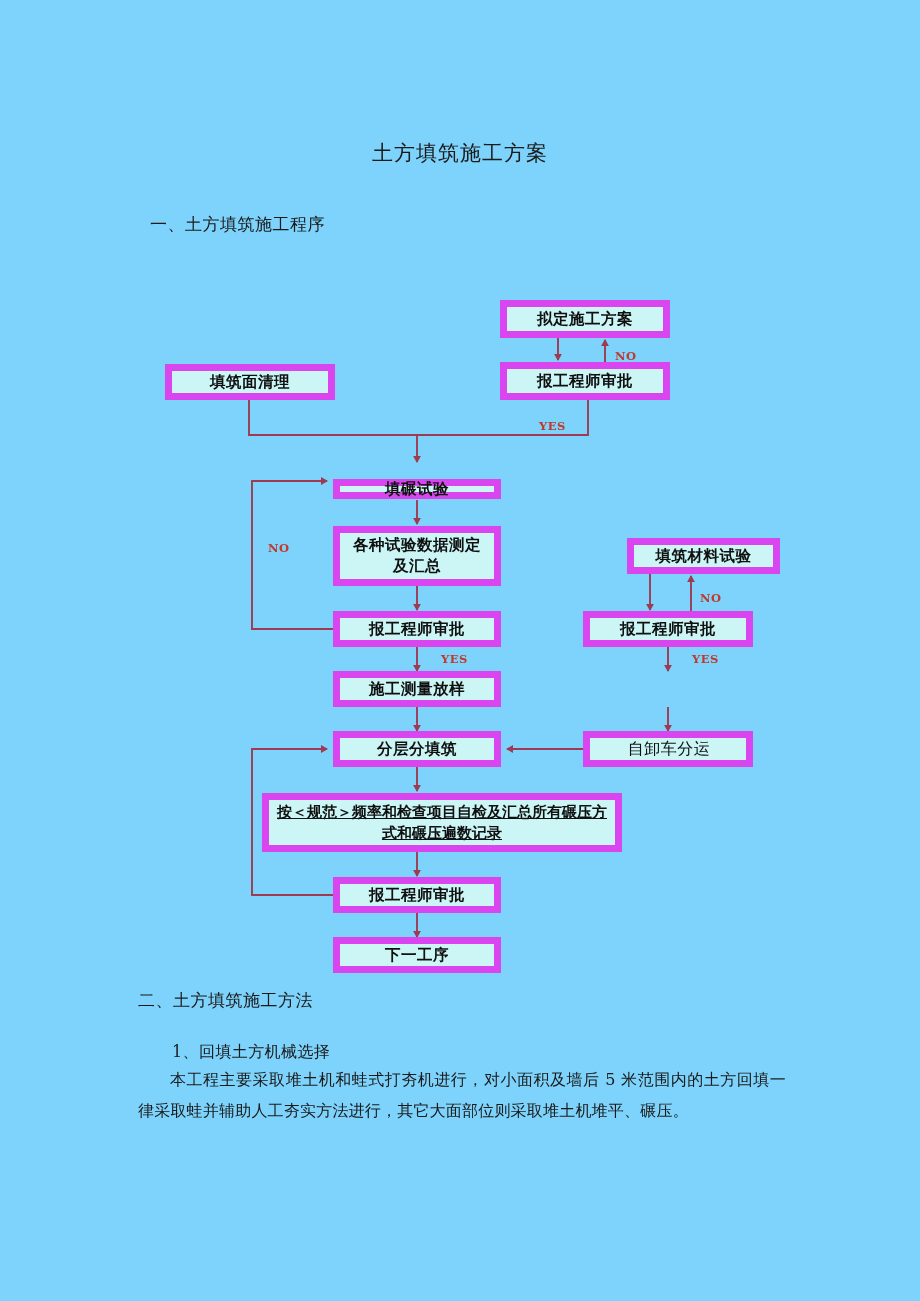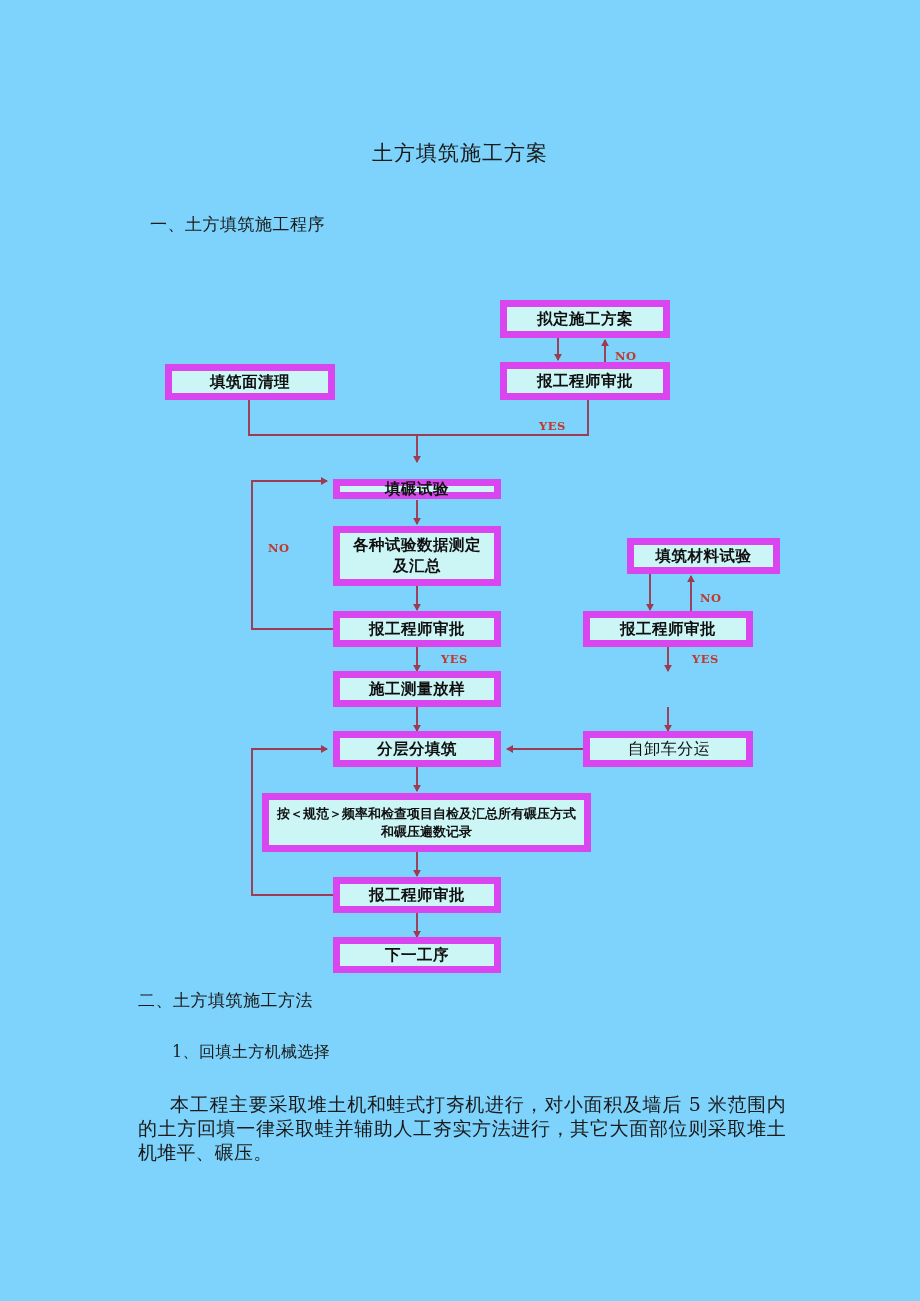--- a/index.html
+++ b/index.html
@@ -47,24 +47,24 @@
     position: absolute;
     left: 172px;
     top: 1040px;
     font-size: 16px;
     letter-spacing: 0.4px;
     line-height: 1.5;
   }
   .body-para {
     position: absolute;
     left: 138px;
-    top: 1092px;
+    top: 1064px;
     width: 648px;
-    font-size: 19px;
-    line-height: 24px;
+    font-size: 16px;
+    line-height: 31px;
     text-indent: 32px;
     text-align: justify;
     letter-spacing: 0.2px;
   }
 
   
   #flowchart {
     position: absolute;
     left: 0;
     top: 0;
@@ -207,21 +207,21 @@
 
 
   <div class="fc-box plain" style="left:583px; top:731px; width:170px; height:36px;">
     <span>自卸车分运</span>
   </div>
 
   <div class="fc-box" style="left:333px; top:731px; width:168px; height:36px;text-align:center;">
     <span>分层分填筑</span>
   </div>
 
-  <div class="fc-box" style="left:262px; top:793px; width:329px; height:59px; font-size:13px; letter-spacing:0;">
+  <div class="fc-box" style="left:262px; top:793px; width:360px; height:59px; font-size:15px; letter-spacing:0;text-decoration:underline;">
     <span>按＜规范＞频率和检查项目自检及汇总所有碾压方式和碾压遍数记录</span>
   </div>
 
   <div class="fc-box" style="left:333px; top:877px; width:168px; height:36px;">
     <span>报工程师审批</span>
   </div>
 
   <div class="fc-box" style="left:333px; top:937px; width:168px; height:36px;">
     <span>下一工序</span>
   </div>

